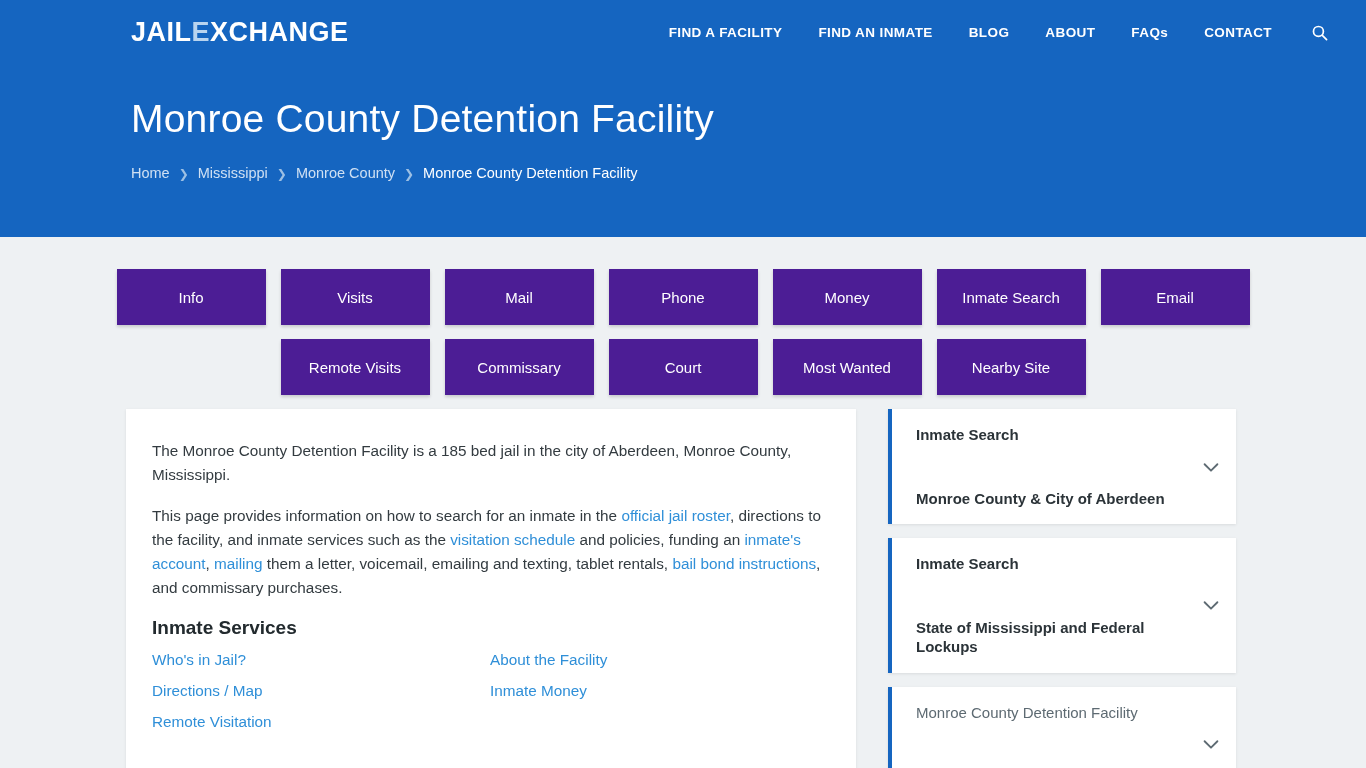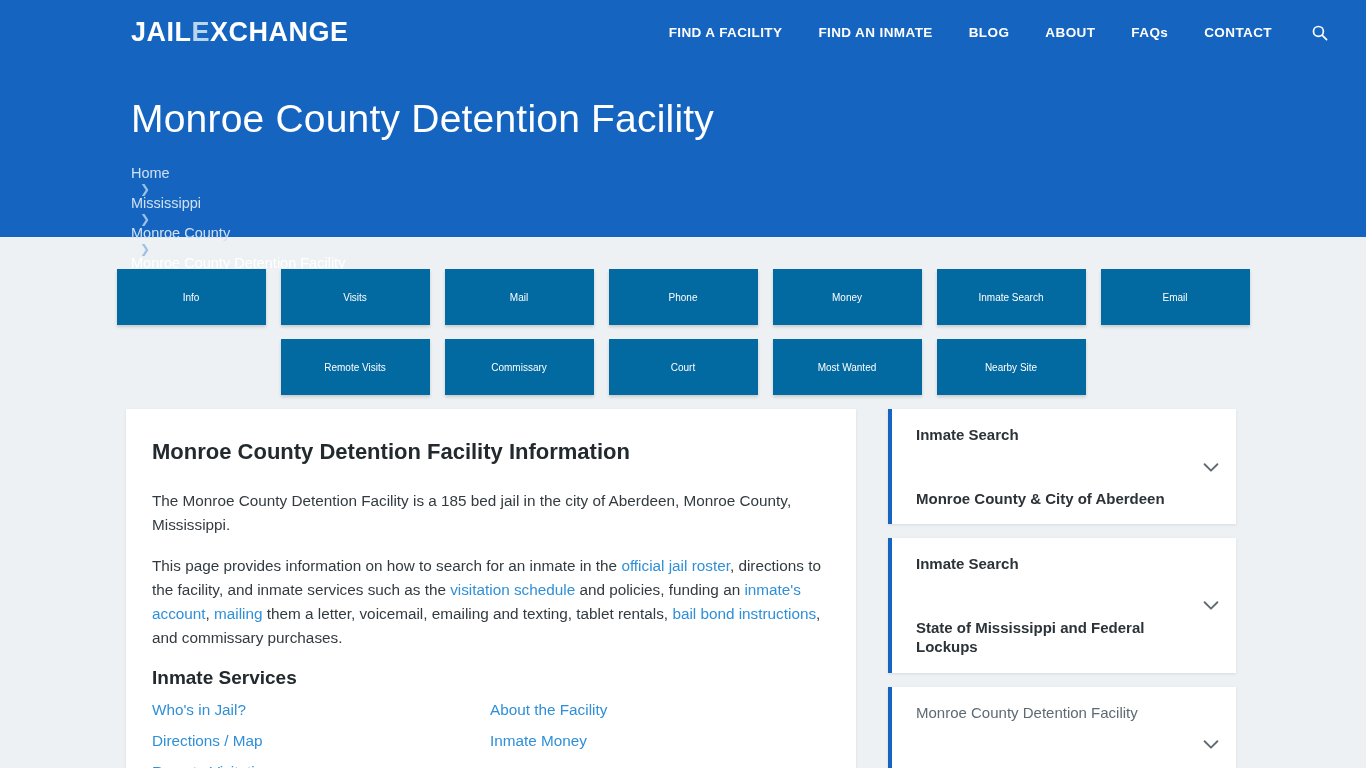--- a/index.html
+++ b/index.html
@@ -62,23 +62,23 @@
   .hero h1 {
     margin: 0;
     font-size: 39px;
     font-weight: 400;
     color: #ffffff;
     letter-spacing: 0.2px;
   }
   .breadcrumb {
     margin-top: 24px;
     display: flex;
+    align-items: center;
     font-size: 14.5px;
     color: #ffffff;
-    flex-direction: column;
   }
   .breadcrumb a {
     color: #cfe0f3;
     text-decoration: none;
   }
   .breadcrumb .sep {
     margin: 0 9px;
     color: #9dc0e4;
     font-size: 12px;
     transform: translateY(1px);
@@ -89,26 +89,26 @@
   .btn-area {
     padding-top: 32px;
   }
   .btn-row {
     display: flex;
     justify-content: center;
     gap: 15px;
     margin-bottom: 14px;
   }
   .tab-btn {
-    background: #0369a1;
+    background: #4c1d95;
     color: #ffffff;
     border: none;
     width: 149px;
     height: 56px;
-    font-size: 10px;
+    font-size: 15px;
     font-family: "Liberation Sans", sans-serif;
     cursor: pointer;
     box-shadow: 0 2px 3px rgba(0,0,0,0.16);
   }
 
   
   .content {
     display: flex;
     padding: 0 126px;
     margin-top: 12px;
@@ -238,21 +238,20 @@
     <button class="tab-btn">Commissary</button>
     <button class="tab-btn">Court</button>
     <button class="tab-btn">Most Wanted</button>
     <button class="tab-btn">Nearby Site</button>
   </div>
 </div>
 
 <div class="content">
 
   <div class="card">
-    <h2>Monroe County Detention Facility Information</h2>
     <p>The Monroe County Detention Facility is a 185 bed jail in the city of Aberdeen, Monroe County, Mississippi.</p>
     <p>
       <span>This page provides information on how to search for an inmate in the </span><a href="#">official jail roster</a><span>, directions to the facility, and inmate services such as the </span><a href="#">visitation schedule</a><span> and policies, funding an </span><a href="#">inmate's account</a><span>, </span><a href="#">mailing</a><span> them a letter, voicemail, emailing and texting, tablet rentals, </span><a href="#">bail bond instructions</a><span>, and commissary purchases.</span>
     </p>
 
     <div class="services-title">Inmate Services</div>
     <div class="services">
       <div class="col">
         <a href="#">Who's in Jail?</a>
         <a href="#">Directions / Map</a>

